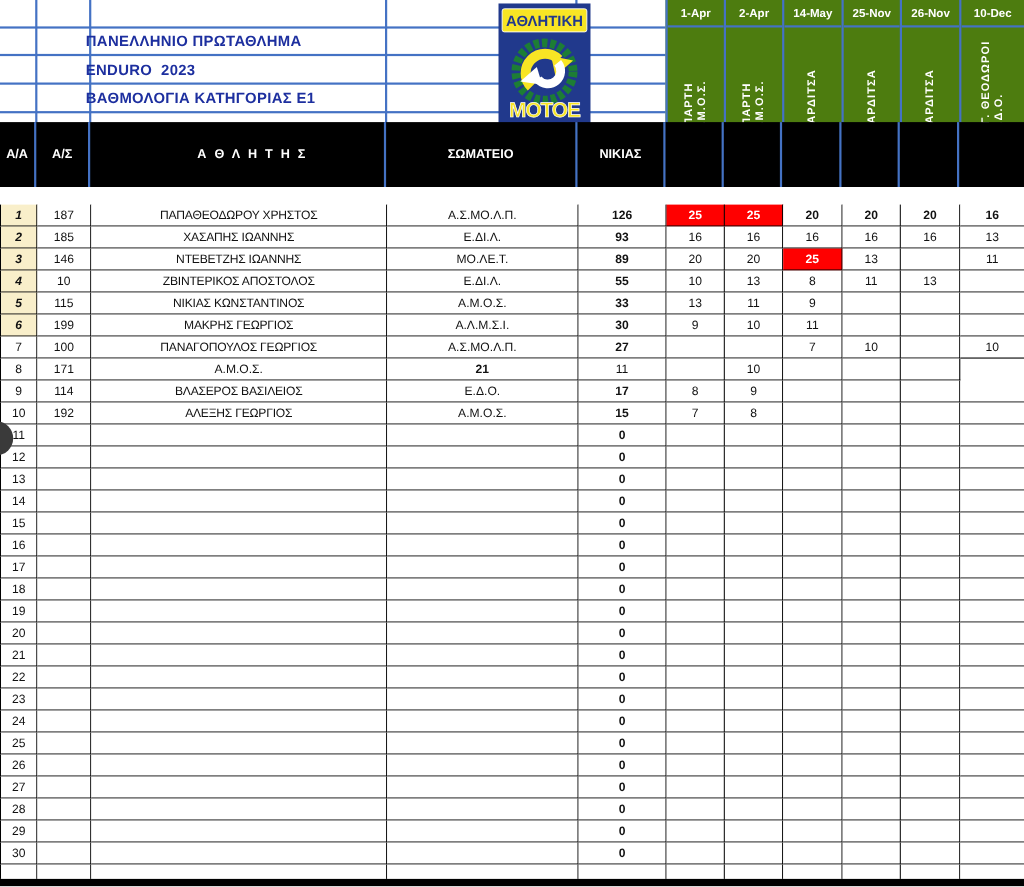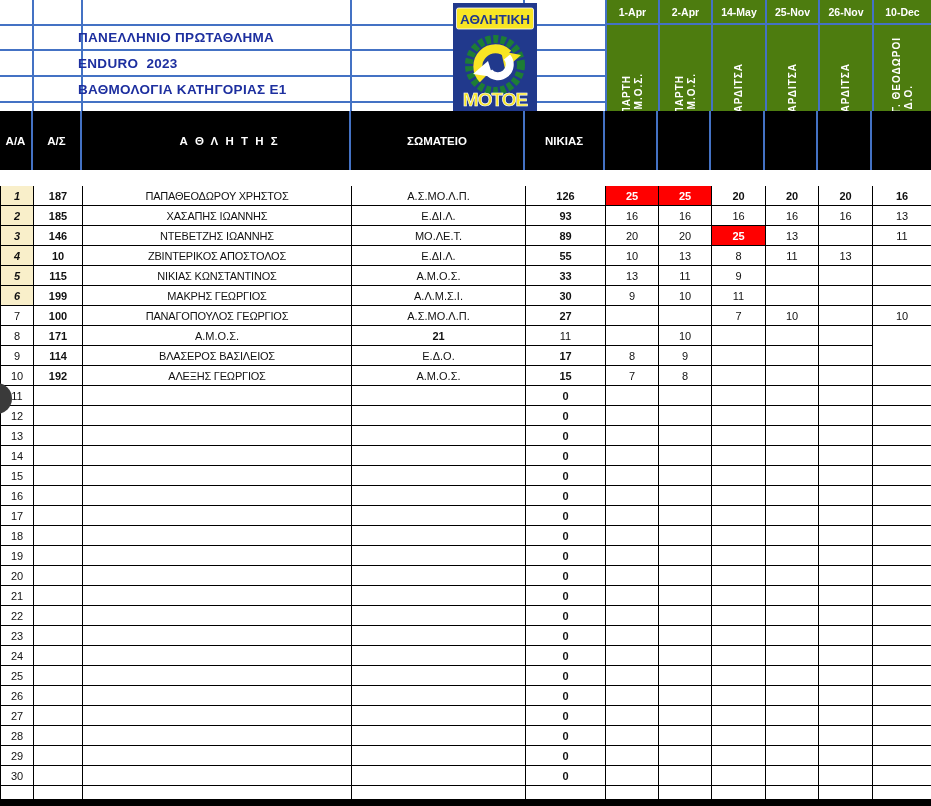--- a/index.html
+++ b/index.html
@@ -50,21 +50,21 @@
   
   .table-body { position:absolute; left:0; top:186px; width:931px; }
   .trow { height:20px; border-left:1px solid #000; }
   .trow > div {
     border-right:1px solid #000; border-bottom:1px solid #000;
     display:flex; align-items:center; justify-content:center;
     font-size:11px; color:#111; background:#fff; overflow:hidden;
   }
   .trow .rank { font-weight:normal; }
   .trow .rank.hl { background:#f9efca; font-weight:bold; font-style:italic; }
-  .trow .num   { font-weight:bold; }
+  .trow .num   { font-weight:normal; }
   .trow .name  { font-weight:normal; letter-spacing:-.2px; }
   .trow .club  { font-weight:normal; }
   .trow .total { font-weight:bold; }
   .trow .score { font-weight:normal; }
   .trow.bold-scores .score { font-weight:bold; }
   .trow .score.red { background:#ff0000; color:#fff; font-weight:bold; }
   
   .tail-row { position:absolute; left:0; top:786px; width:931px; height:13px; border-left:1px solid #000; }
   .tail-row > div { border-right:1px solid #000; background:#fff; }
   .bottom-bar { position:absolute; left:0; top:799px; width:931px; height:7px; background:#000; }

